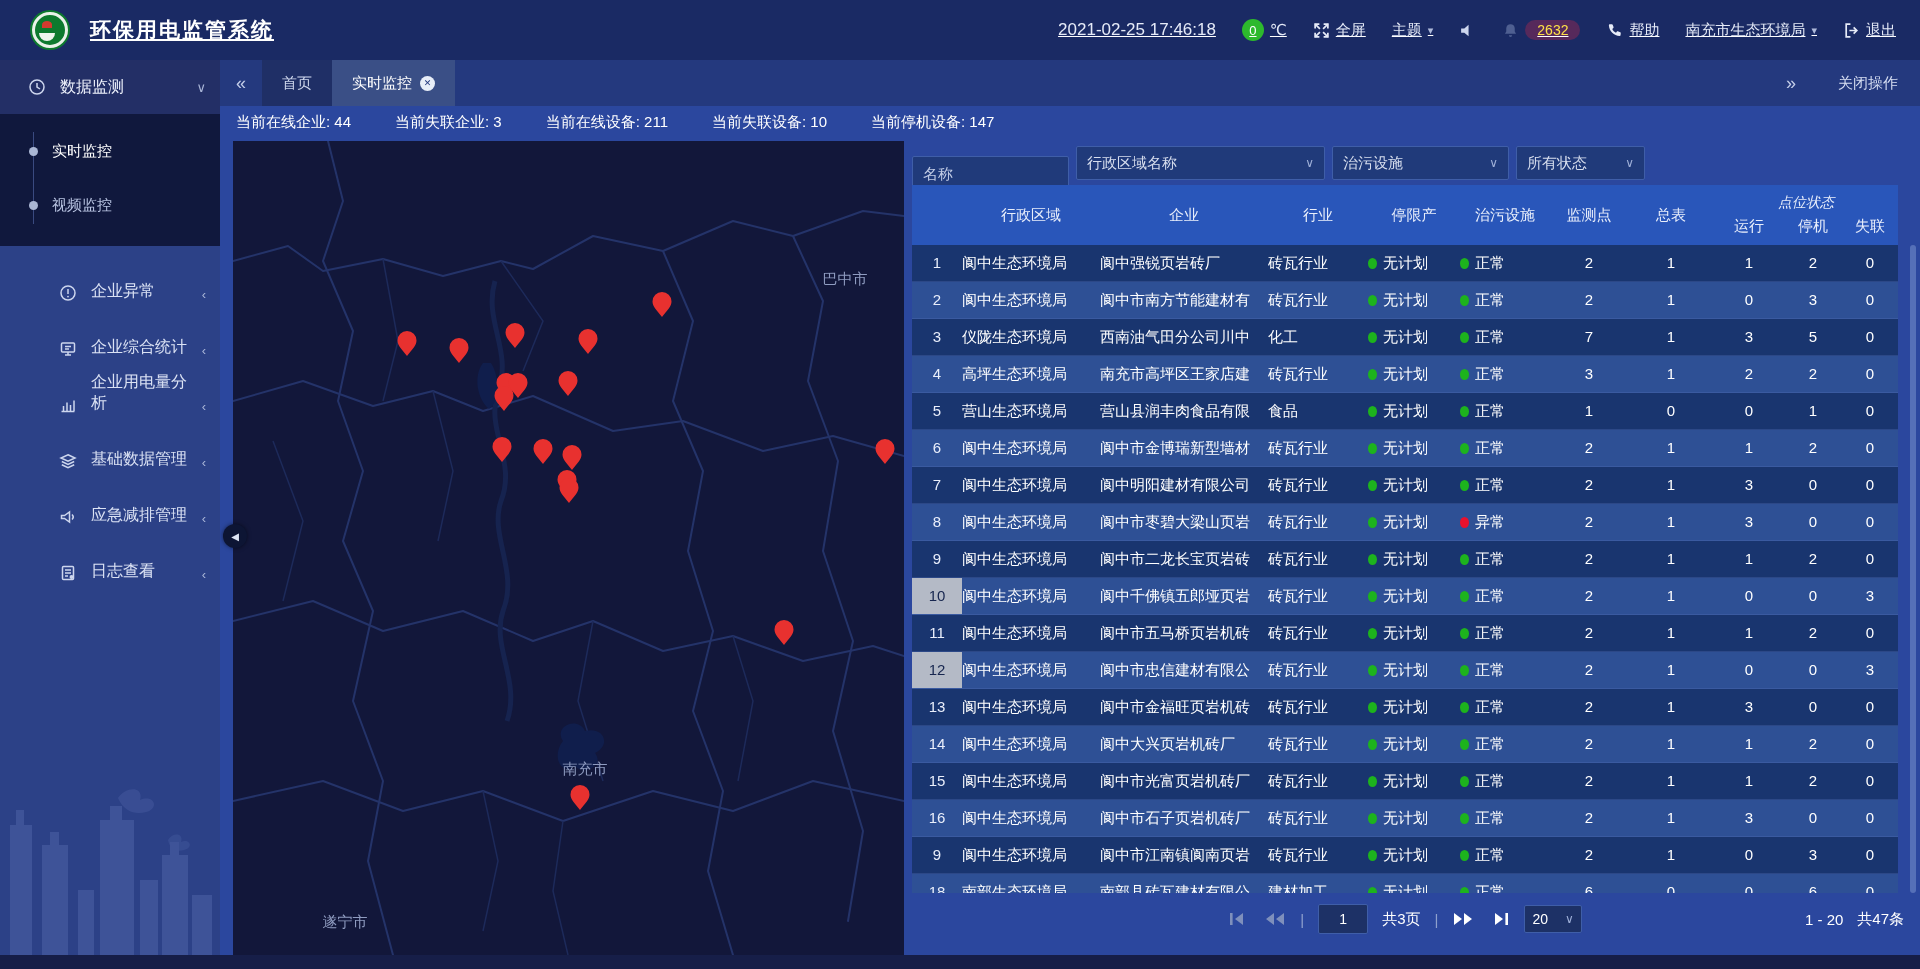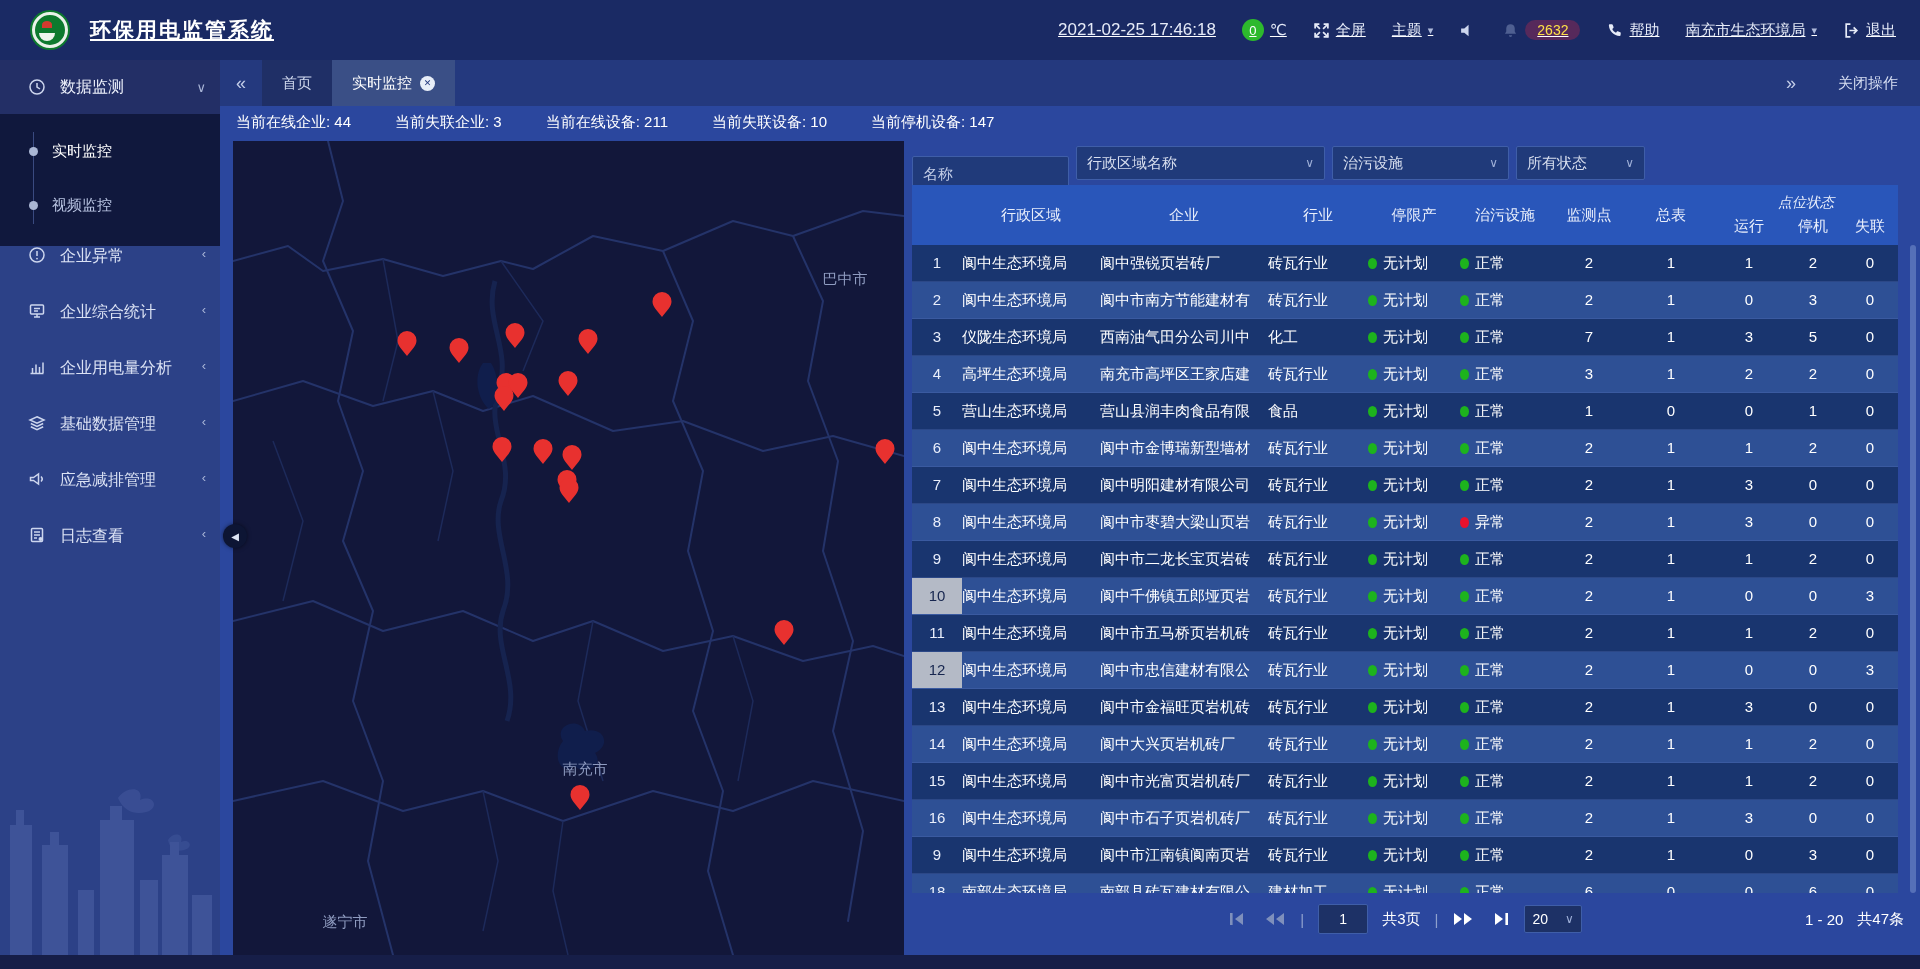--- a/index.html
+++ b/index.html
@@ -28,21 +28,21 @@
   
   #sidebar{position:absolute;top:60px;left:0;width:220px;bottom:0;background:#2c4187;z-index:20;overflow:hidden;}
   .side-section-header{height:54px;display:flex;align-items:center;background:#232f66;cursor:pointer;padding:0 14px 0 28px;gap:14px;font-size:16px;color:#eef2fc;}
   .side-section-header .sicon{width:18px;height:18px;flex:0 0 auto;}
   .side-chevron{margin-left:auto;color:#aab6d8;font-size:13px;}
   .side-submenu{background:#10183d;padding:10px 0 14px 0;position:relative;}
   .side-subitem{height:54px;display:flex;align-items:center;padding-left:52px;position:relative;font-size:15px;color:#b9c4e2;cursor:pointer;}
   .side-subitem .bullet{position:absolute;left:29px;width:9px;height:9px;border-radius:50%;background:#aab6d4;}
   .side-subitem.active{color:#ffffff;}
   .side-subline{position:absolute;left:33px;top:18px;bottom:22px;width:1px;background:#3a4a80;}
-  .side-item{height:56px;display:flex;align-items:flex-start;padding:0 14px 0 28px;gap:14px;font-size:16px;color:#dbe2f4;cursor:pointer;}
+  .side-item{height:56px;display:flex;align-items:flex-end;padding:0 14px 0 28px;gap:14px;font-size:16px;color:#dbe2f4;cursor:pointer;margin-left:31px;}
   .side-item .sicon{width:18px;height:18px;flex:0 0 auto;}
   #skyline{position:absolute;bottom:14px;left:0;width:220px;height:235px;opacity:.28;pointer-events:none;}
   
   #tabbar{position:absolute;top:60px;left:220px;right:0;height:46px;background:#24397e;display:flex;align-items:center;z-index:10;}
   .tab-scroll{color:#c3cde8;font-size:18px;padding:0 16px;cursor:pointer;}
   .tab{height:46px;display:flex;align-items:center;padding:0 20px;font-size:15px;color:#cdd6ec;cursor:pointer;gap:8px;}
   .tab.inactive{background:#1f2f66;}
   .tab.active{background:#3a4f86;color:#fff;}
   .tab-close{width:15px;height:15px;border-radius:50%;background:#e8eef8;color:#24397e;font-size:9px;display:flex;align-items:center;justify-content:center;}
   #tabbar-right{margin-left:auto;display:flex;align-items:center;gap:26px;padding-right:22px;color:#d6def2;font-size:15px;}

